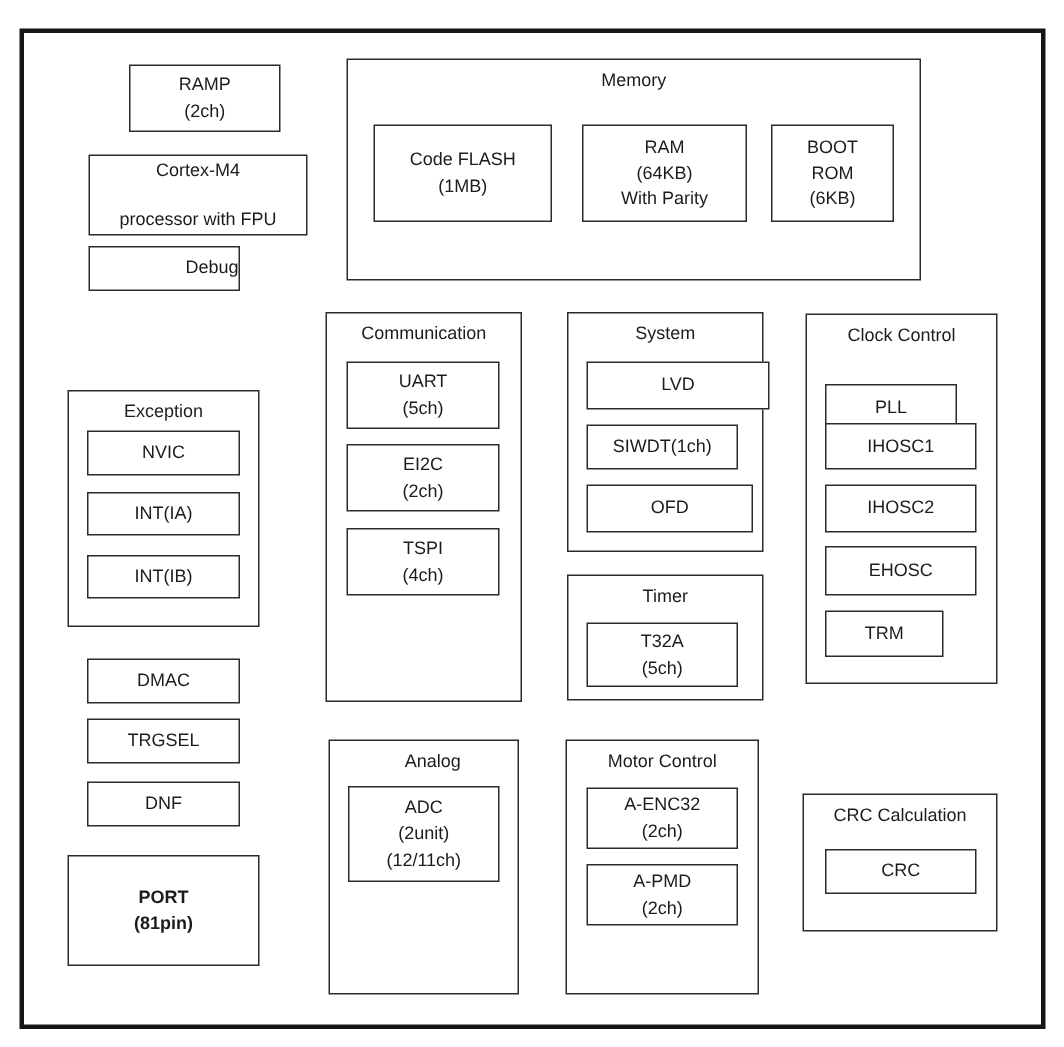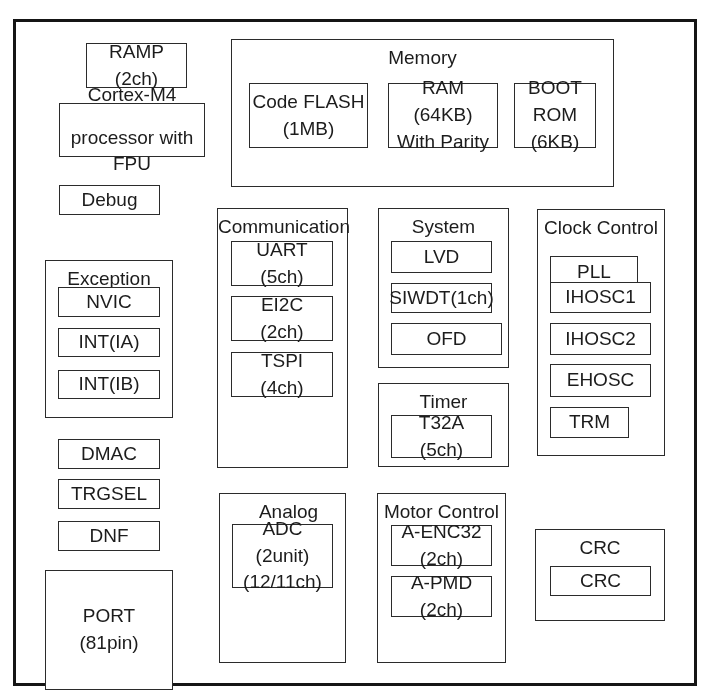--- a/index.html
+++ b/index.html
@@ -1,19 +1,19 @@
 <!DOCTYPE html>
 <html><head>
 <meta charset="utf-8">
 <style>
   html,body{margin:0;padding:0;background:#ffffff;}
   #page{
     position:relative;width:709px;height:698px;background:#ffffff;
     font-family:"Liberation Sans","DejaVu Sans",sans-serif;
-    font-size:19px;color:#1c1c1c;overflow:hidden;
+    font-size:12px;color:#1c1c1c;overflow:hidden;
   }
   .frame{
     position:absolute;left:13px;top:19px;width:684px;height:667px;
     border:3px solid #151515;box-sizing:border-box;background:#ffffff;
   }
   .box{
     position:absolute;border:1.5px solid #2b2b2b;box-sizing:border-box;
     background:#ffffff;display:flex;flex-direction:column;
     align-items:center;justify-content:center;text-align:center;
     line-height:1.42;
@@ -36,21 +36,21 @@
   <div class="box" style="left:86px;top:43px;width:101px;height:45px;">
     <span class="ln">RAMP</span>
     <span class="ln">(2ch)</span>
   </div>
 
   <div class="box" style="left:59px;top:103px;width:146px;height:54px;gap:16px;">
     <span class="ln">Cortex-M4</span>
     <span class="ln">processor with FPU</span>
   </div>
 
-  <div class="box" style="left:59px;top:185px;width:101px;height:30px;">
+  <div class="box" style="left:59px;top:164px;width:101px;height:30px;align-items:flex-end;">
     <span class="ln">Debug</span>
   </div>
 
   <div class="group" style="left:231px;top:39px;width:383px;height:148px;">
     <div class="group-title">Memory</div>
     <div class="box" style="left:17px;top:43px;width:119px;height:65px;">
       <span class="ln">Code FLASH</span>
       <span class="ln">(1MB)</span>
     </div>
     <div class="box" style="left:156px;top:43px;width:110px;height:65px;">
@@ -76,21 +76,21 @@
       <span class="ln">(2ch)</span>
     </div>
     <div class="box" style="left:13px;top:143px;width:102px;height:45px;">
       <span class="ln">TSPI</span>
       <span class="ln">(4ch)</span>
     </div>
   </div>
 
   <div class="group" style="left:378px;top:208px;width:131px;height:160px;">
     <div class="group-title">System</div>
-    <div class="box" style="left:12px;top:32px;width:101px;height:32px;">
+    <div class="box" style="left:12px;top:32px;width:122px;height:32px;">
       <span class="ln">LVD</span>
     </div>
     <div class="box" style="left:12px;top:74px;width:101px;height:30px;">
       <span class="ln">SIWDT(1ch)</span>
     </div>
     <div class="box" style="left:12px;top:114px;width:111px;height:32px;">
       <span class="ln">OFD</span>
     </div>
   </div>
 
@@ -136,21 +136,21 @@
 
   <div class="box" style="left:58px;top:439px;width:102px;height:30px;">
     <span class="ln">DMAC</span>
   </div>
   <div class="box" style="left:58px;top:479px;width:102px;height:30px;">
     <span class="ln">TRGSEL</span>
   </div>
   <div class="box" style="left:58px;top:521px;width:102px;height:30px;">
     <span class="ln">DNF</span>
   </div>
-  <div class="box" style="left:45px;top:570px;width:128px;height:120px;">
+  <div class="box" style="left:45px;top:570px;width:128px;height:74px;font-weight:bold;">
     <span class="ln">PORT</span>
     <span class="ln">(81pin)</span>
   </div>
 
   <div class="group" style="left:219px;top:493px;width:127px;height:170px;padding-left:12px;">
     <div class="group-title">Analog</div>
     <div class="box" style="left:12px;top:30px;width:101px;height:64px;">
       <span class="ln">ADC</span>
       <span class="ln">(2unit)</span>
       <span class="ln">(12/11ch)</span>

